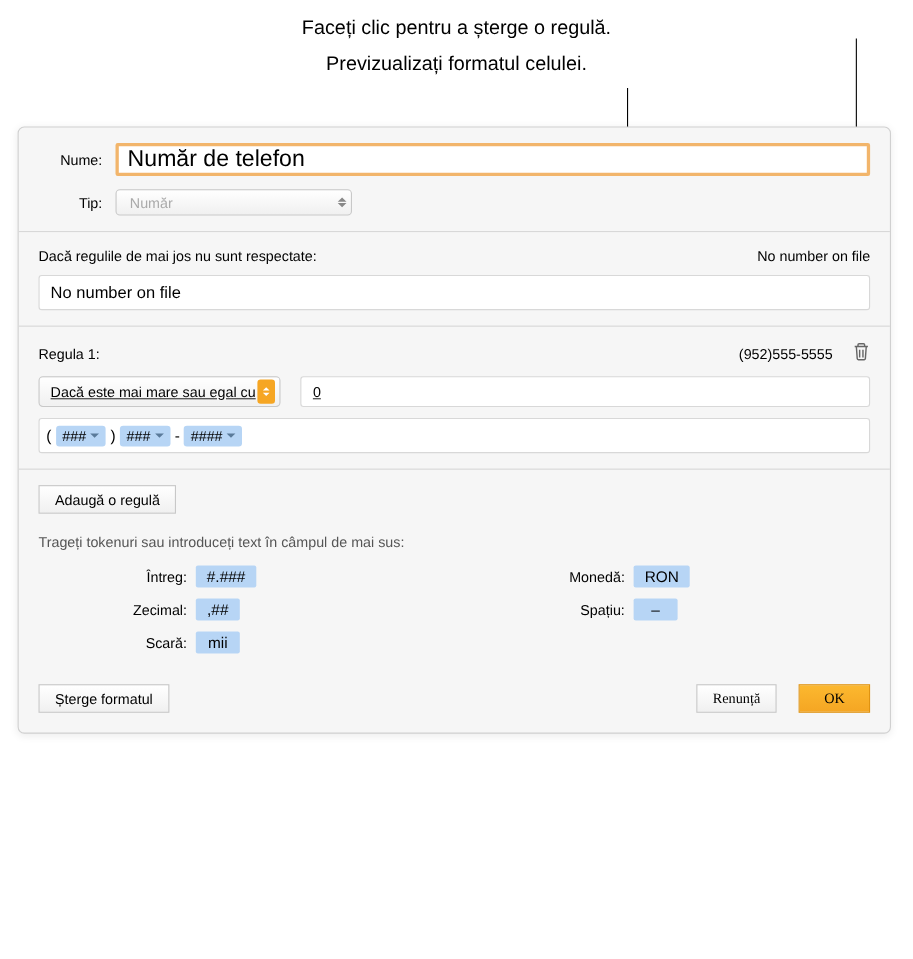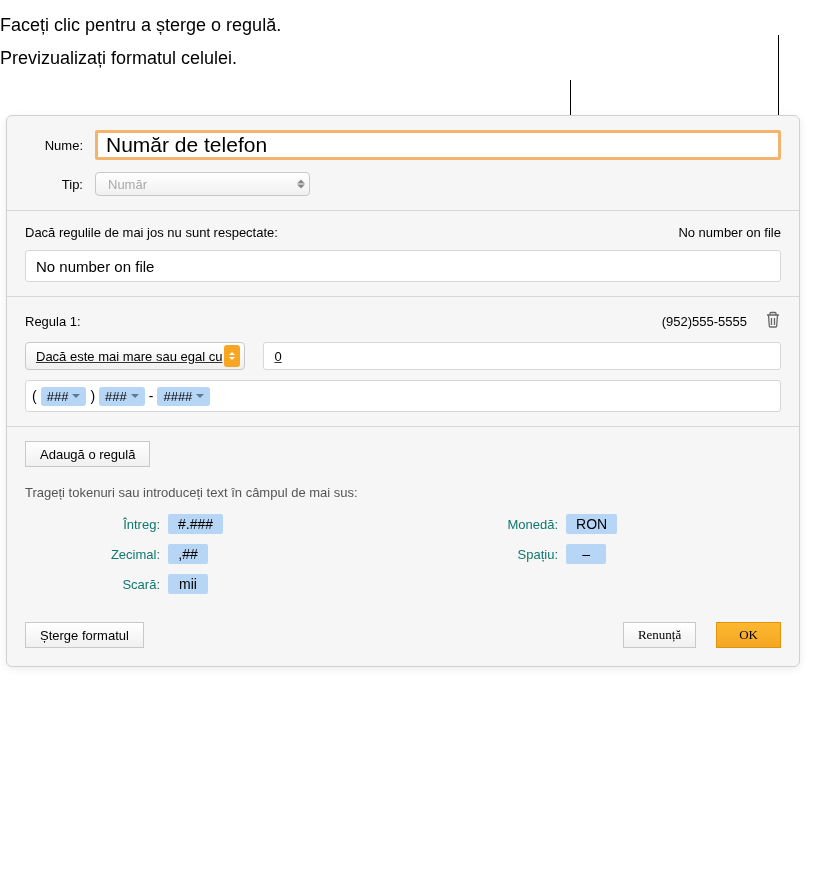--- a/index.html
+++ b/index.html
@@ -17,42 +17,43 @@
       position: relative;
     }
     .callouts {
       padding: 15px 30px 0 0;
       position: relative;
       height: 110px;
     }
     .callout-text {
       font-size: 18px;
       color: #000;
-      text-align: left;
+      text-align: center;
       margin-bottom: 12px;
+      margin-left: 30px;
     }
     .callout-line {
       position: absolute;
       background: #000;
     }
     .callout-line-1 {
       width: 1px;
       left: 778px;
       top: 35px;
       height: 358px;
     }
     .callout-line-2 {
       width: 1px;
       left: 570px;
       top: 80px;
       height: 313px;
     }
     .dialog {
       position: absolute;
-      left: 6px;
+      left: 16px;
       top: 115px;
       width: 794px;
       background: #f6f6f6;
       border: 1px solid #d0d0d0;
       border-radius: 6px;
       box-shadow: 0 2px 8px rgba(0,0,0,0.08);
     }
     .section {
       padding: 14px 18px;
     }
@@ -264,21 +265,21 @@
     }
     .token-row {
       display: flex;
       align-items: center;
       gap: 8px;
     }
     .token-label {
       width: 75px;
       text-align: right;
       font-size: 13px;
-      color: #0f766e;
+      color: #000000;
     }
     .token-chip {
       background: #b7d5f5;
       border-radius: 2px;
       padding: 2px 10px;
       font-size: 14px;
       color: #000;
       min-width: 40px;
       text-align: center;
     }

